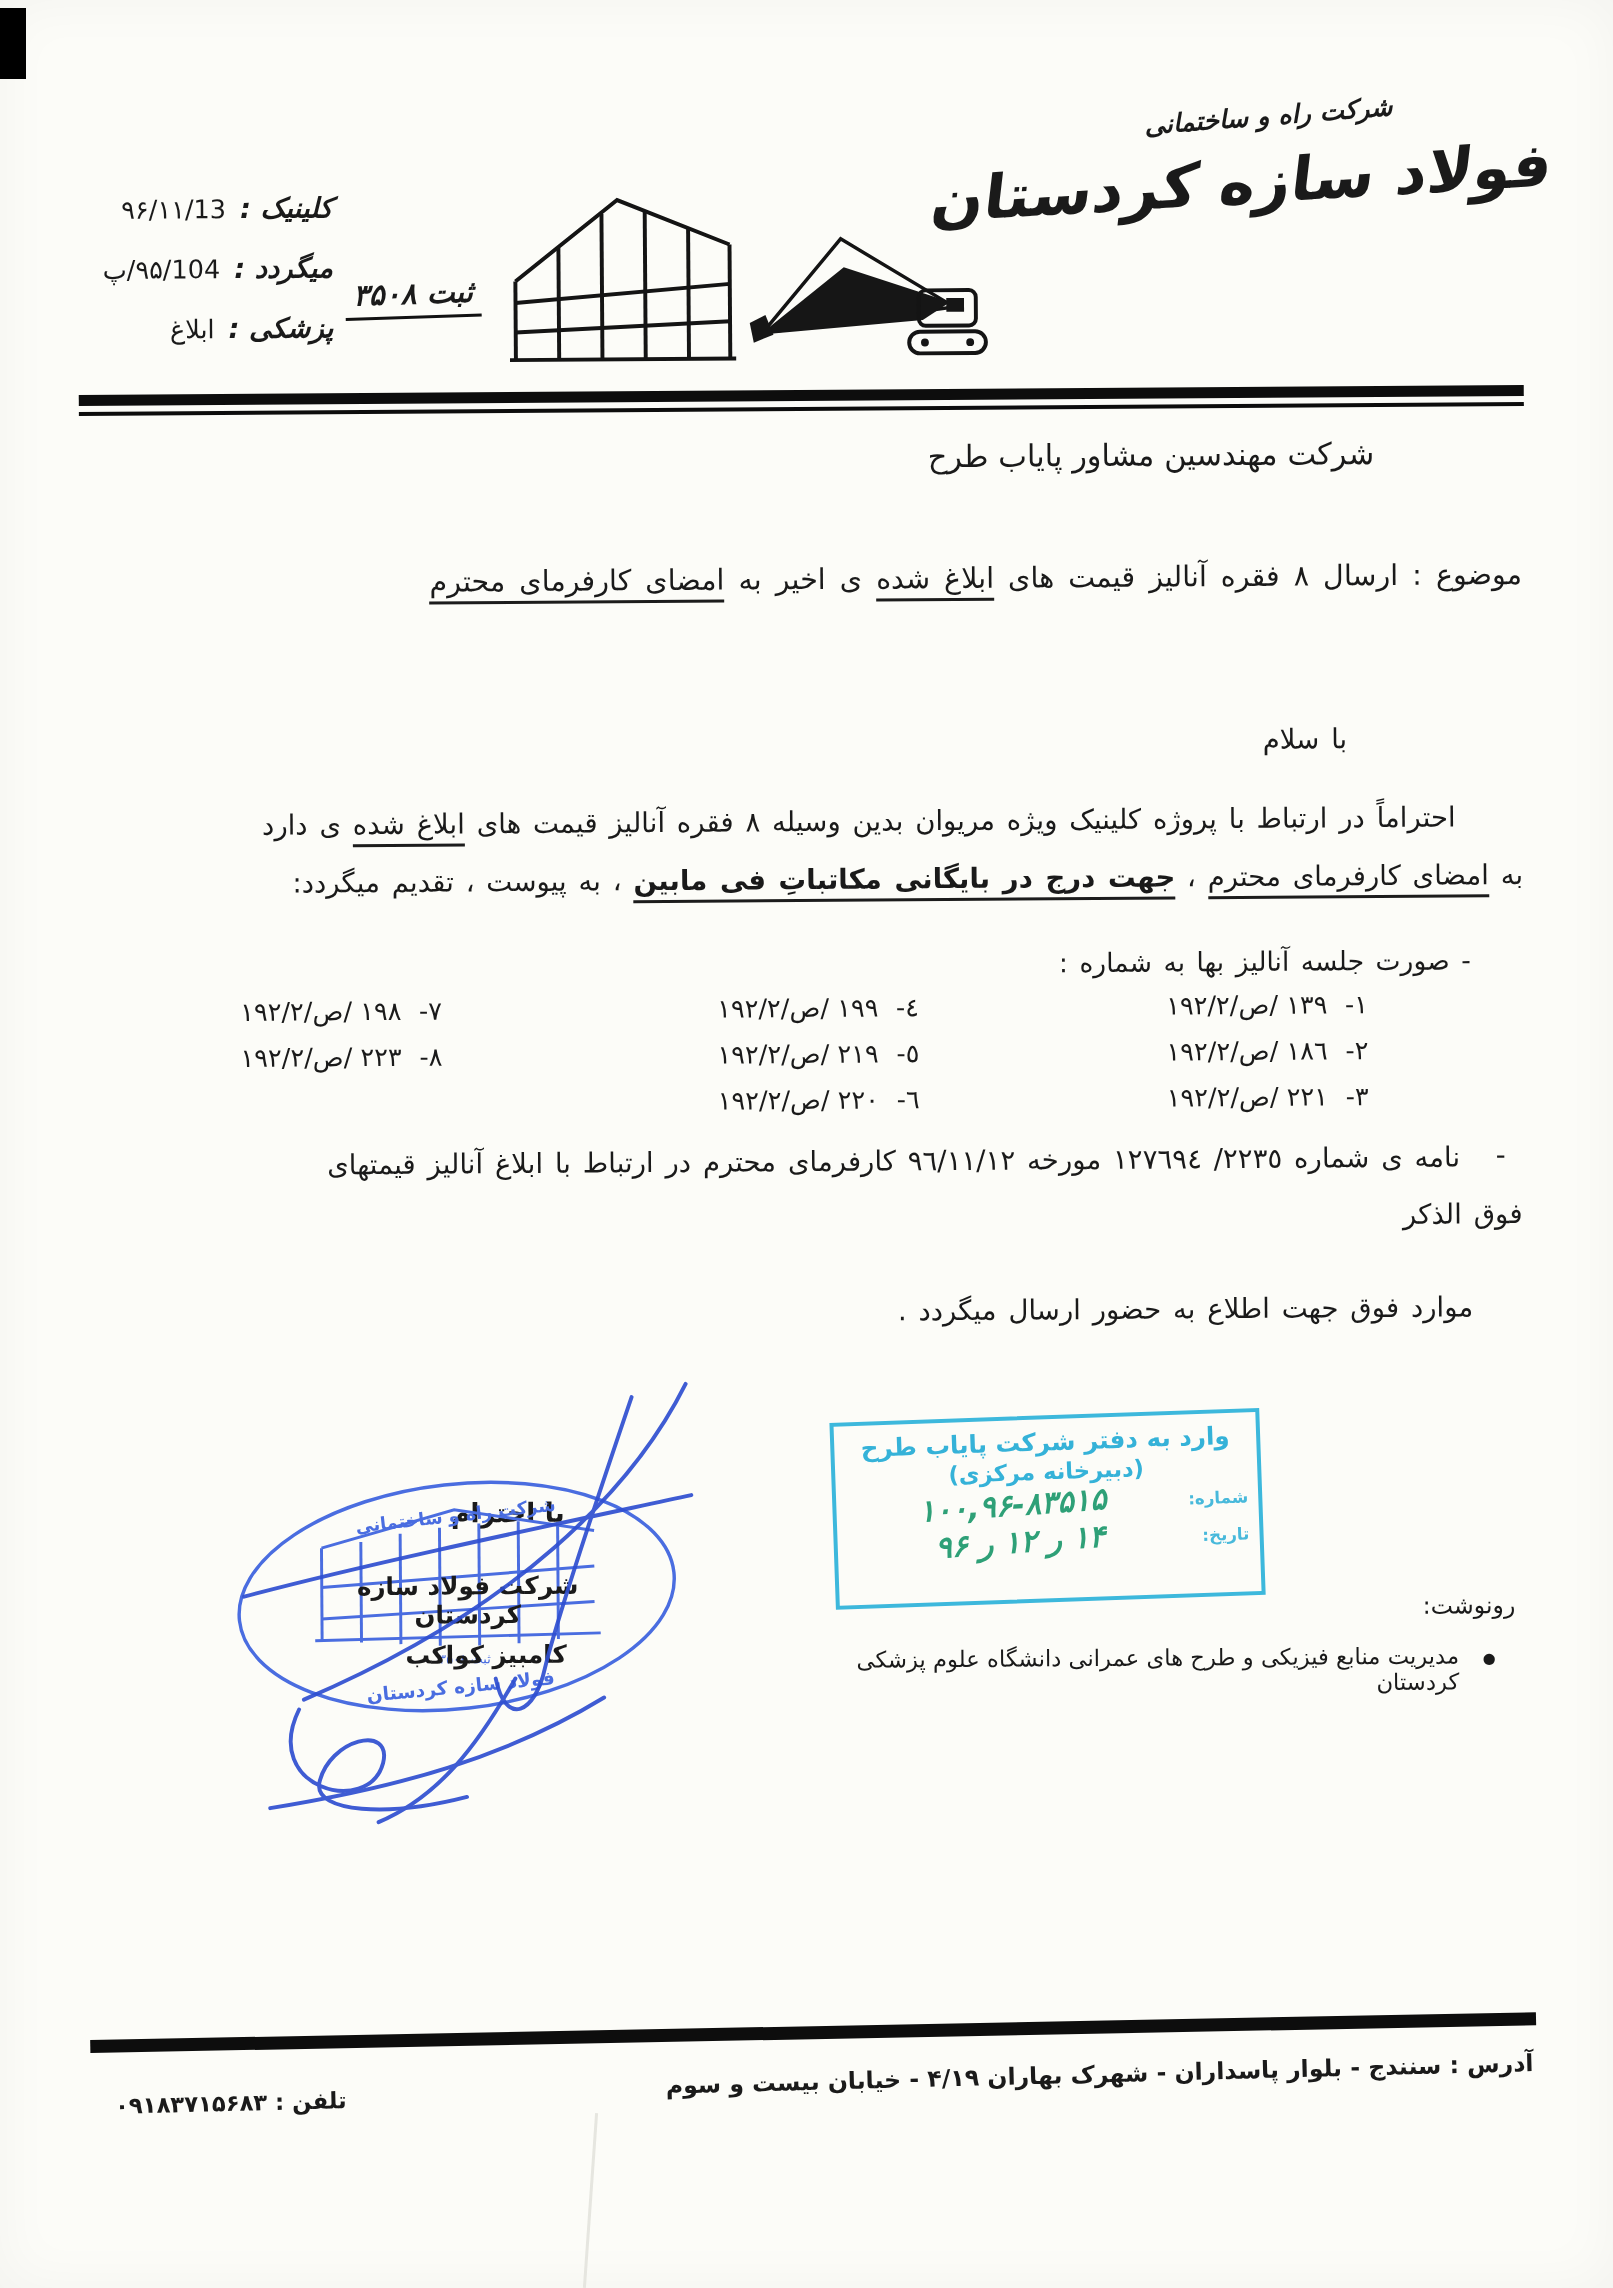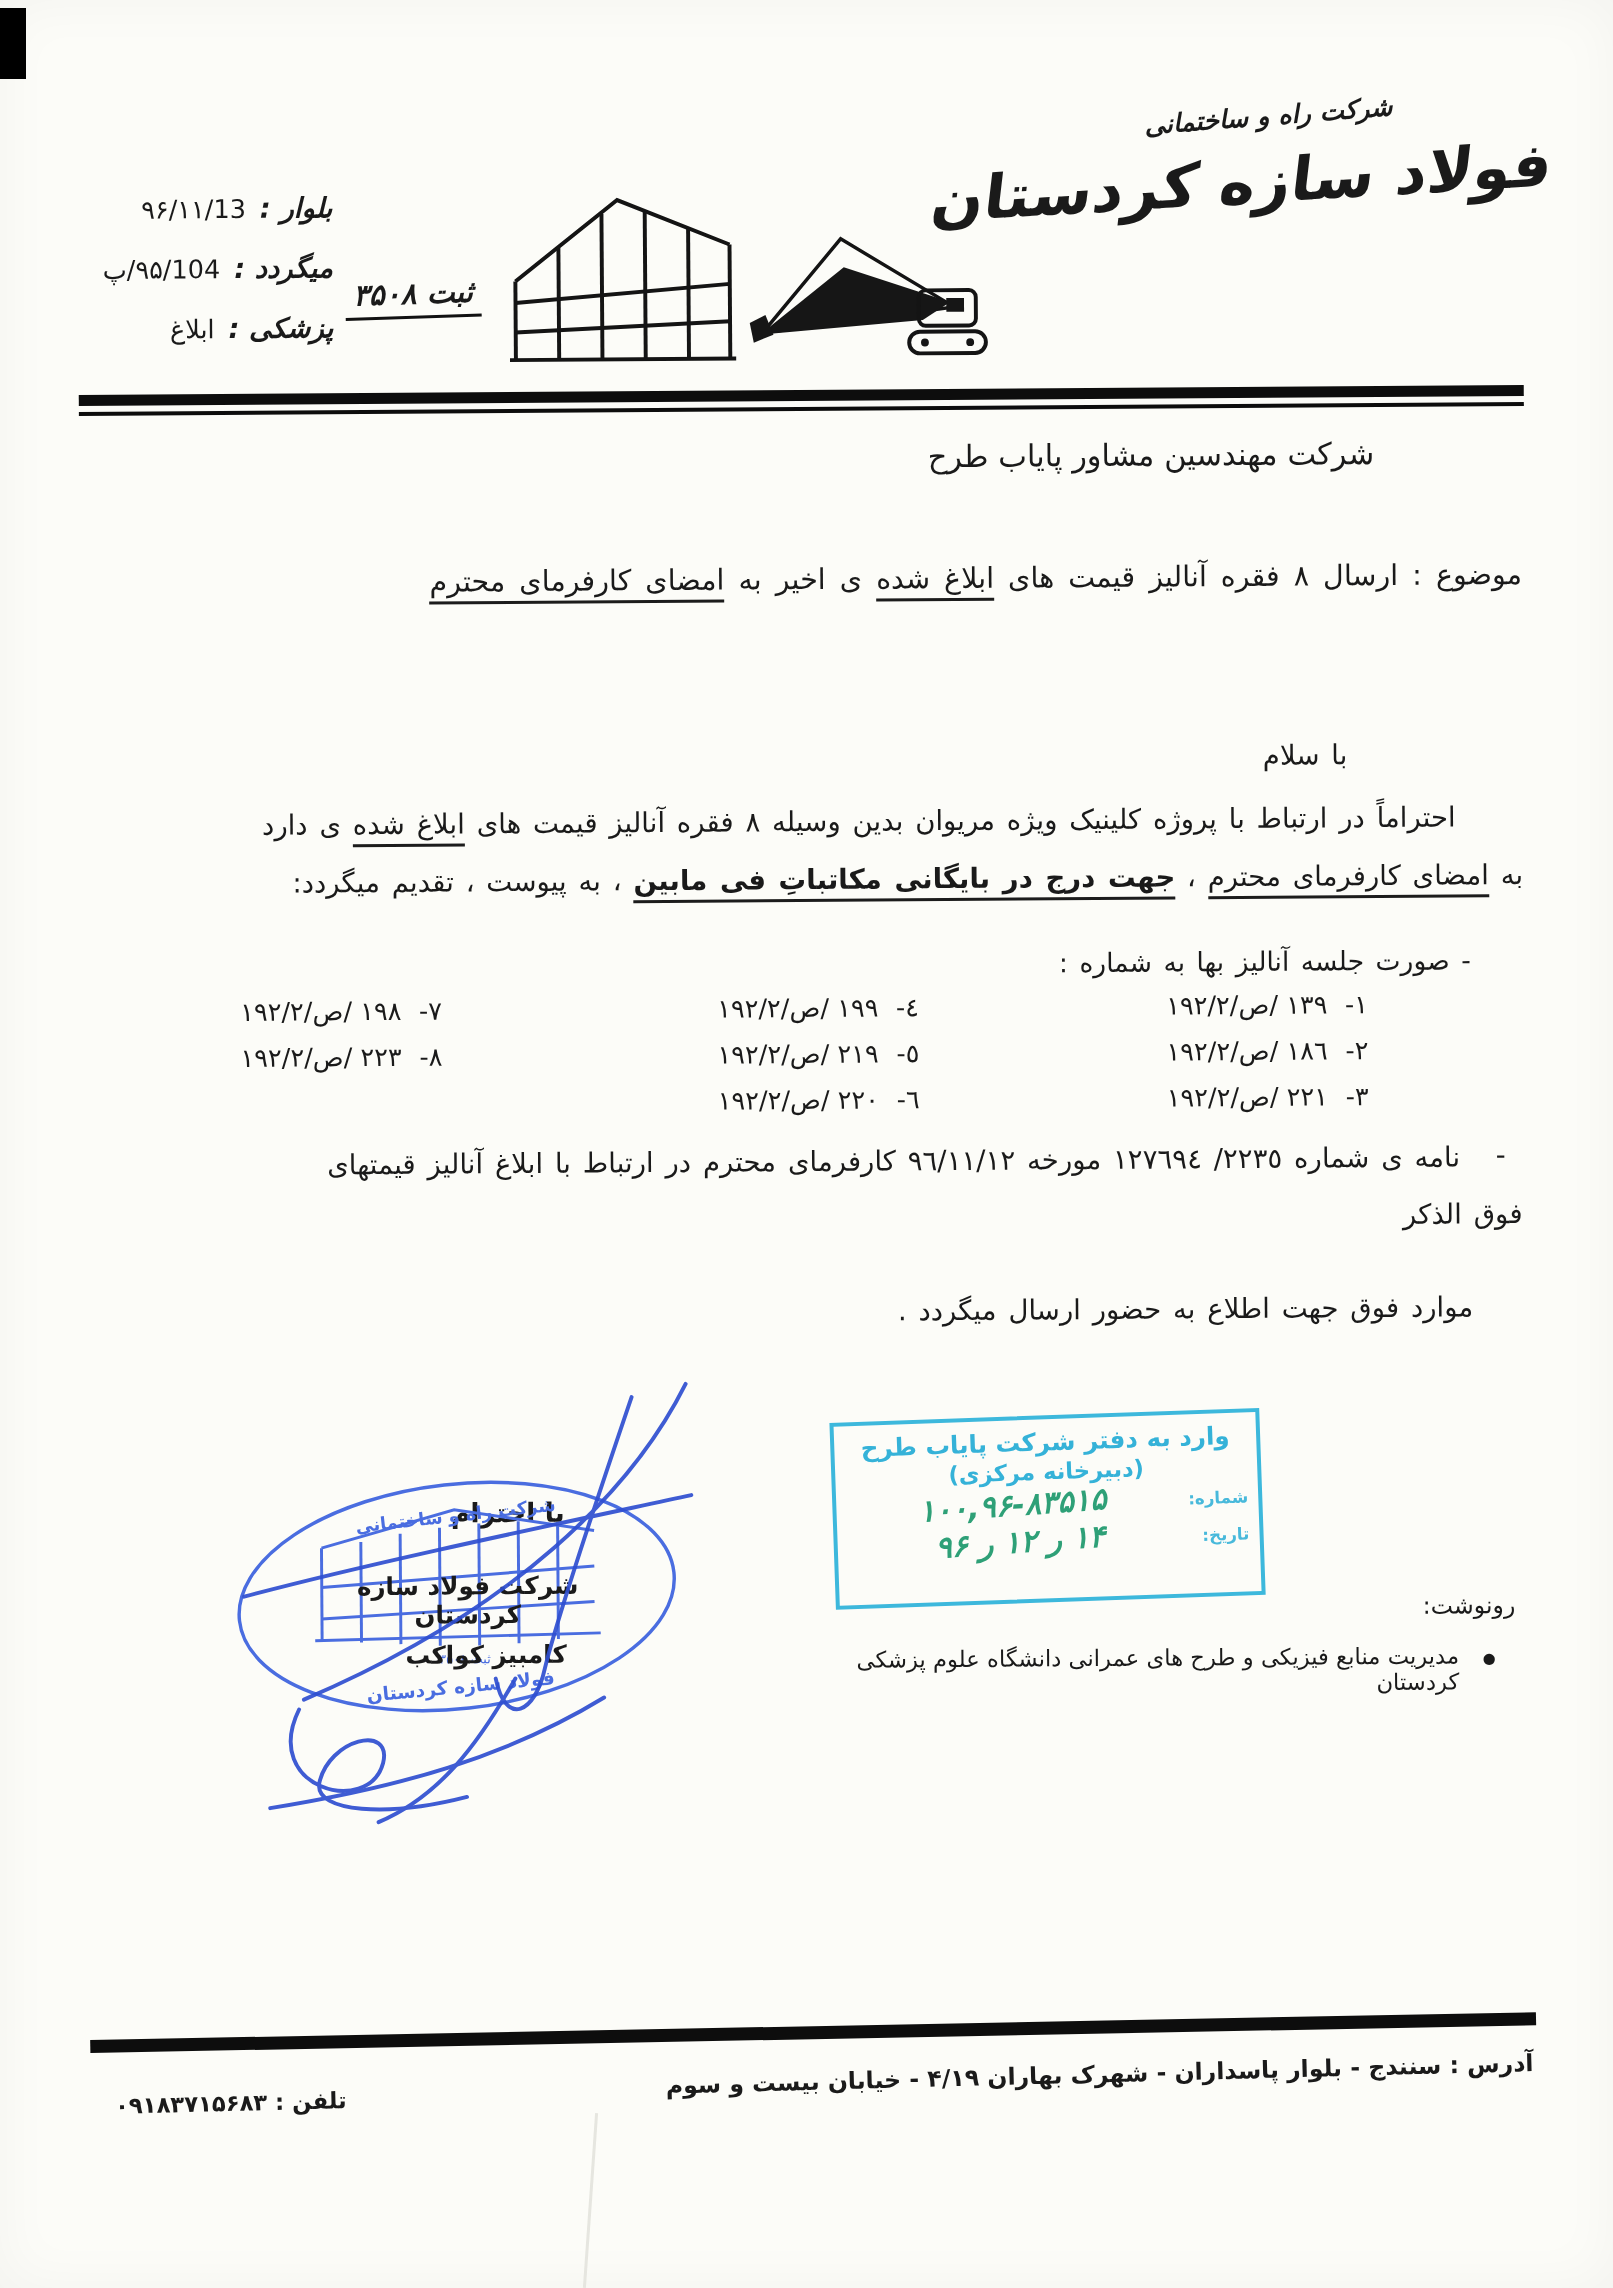--- a/index.html
+++ b/index.html
@@ -48,21 +48,21 @@
 <body>
 
 <div id="page">
 
   <div class="blob abs" style="left:0;top:7.9px;width:25.6px;height:71px;"></div>
 
   <div class="tilt">
 
     <div class="abs rtl" style="left:71px;top:183px;width:268px;">
       <div class="meta-row">
-        <span class="mlabel">بلوار :</span>
+        <span class="mlabel">کلینیک :</span>
         <span class="mval">۹۶/۱۱/13</span>
       </div>
       <div class="meta-row">
         <span class="mlabel">میگردد :</span>
         <span class="mval">۹۵/104/پ</span>
       </div>
       <div class="meta-row">
         <span class="mlabel">پزشکی :</span>
         <span class="mval">ابلاغ</span>
       </div>
@@ -100,21 +100,21 @@
 
     <div class="abs rule" style="left:84px;top:390px;width:1445px;height:10.8px;"></div>
     <div class="abs rule" style="left:84px;top:407px;width:1445px;height:3.9px;"></div>
 
     <div class="abs rtl recipient" style="left:749px;top:440px;width:630px;">شرکت مهندسین مشاور پایاب طرح</div>
 
     <div class="abs rtl subject" style="left:234px;top:557px;width:1292px;">
       <span>موضوع : ارسال ٨ فقره آنالیز قیمت های </span><span class="u">ابلاغ شده</span><span> ی اخیر به </span><span class="u">امضای کارفرمای محترم</span>
     </div>
 
-    <div class="abs rtl bodyline" style="left:1217px;top:742px;width:133px;">با سلام</div>
+    <div class="abs rtl bodyline" style="left:1217px;top:726px;width:133px;">با سلام</div>
 
     <div class="abs rtl bodyline" style="left:128px;top:805px;width:1330px;">
       <span>احتراماً در ارتباط با پروژه کلینیک ویژه مریوان بدین وسیله ٨ فقره آنالیز قیمت های </span><span class="u">ابلاغ شده</span><span> ی دارد</span>
     </div>
     <div class="abs rtl bodyline" style="left:128px;top:863px;width:1397px;">
       <span>به </span><span class="u">امضای کارفرمای محترم</span><span> ، </span><span class="bu">جهت درج در بایگانی مکاتباتِ فی مابین</span><span> ، به پیوست ، تقدیم میگردد:</span>
     </div>
 
     <div class="abs rtl listline" style="left:1029px;top:949px;width:443px;">- صورت جلسه آنالیز بها به شماره :</div>
 

